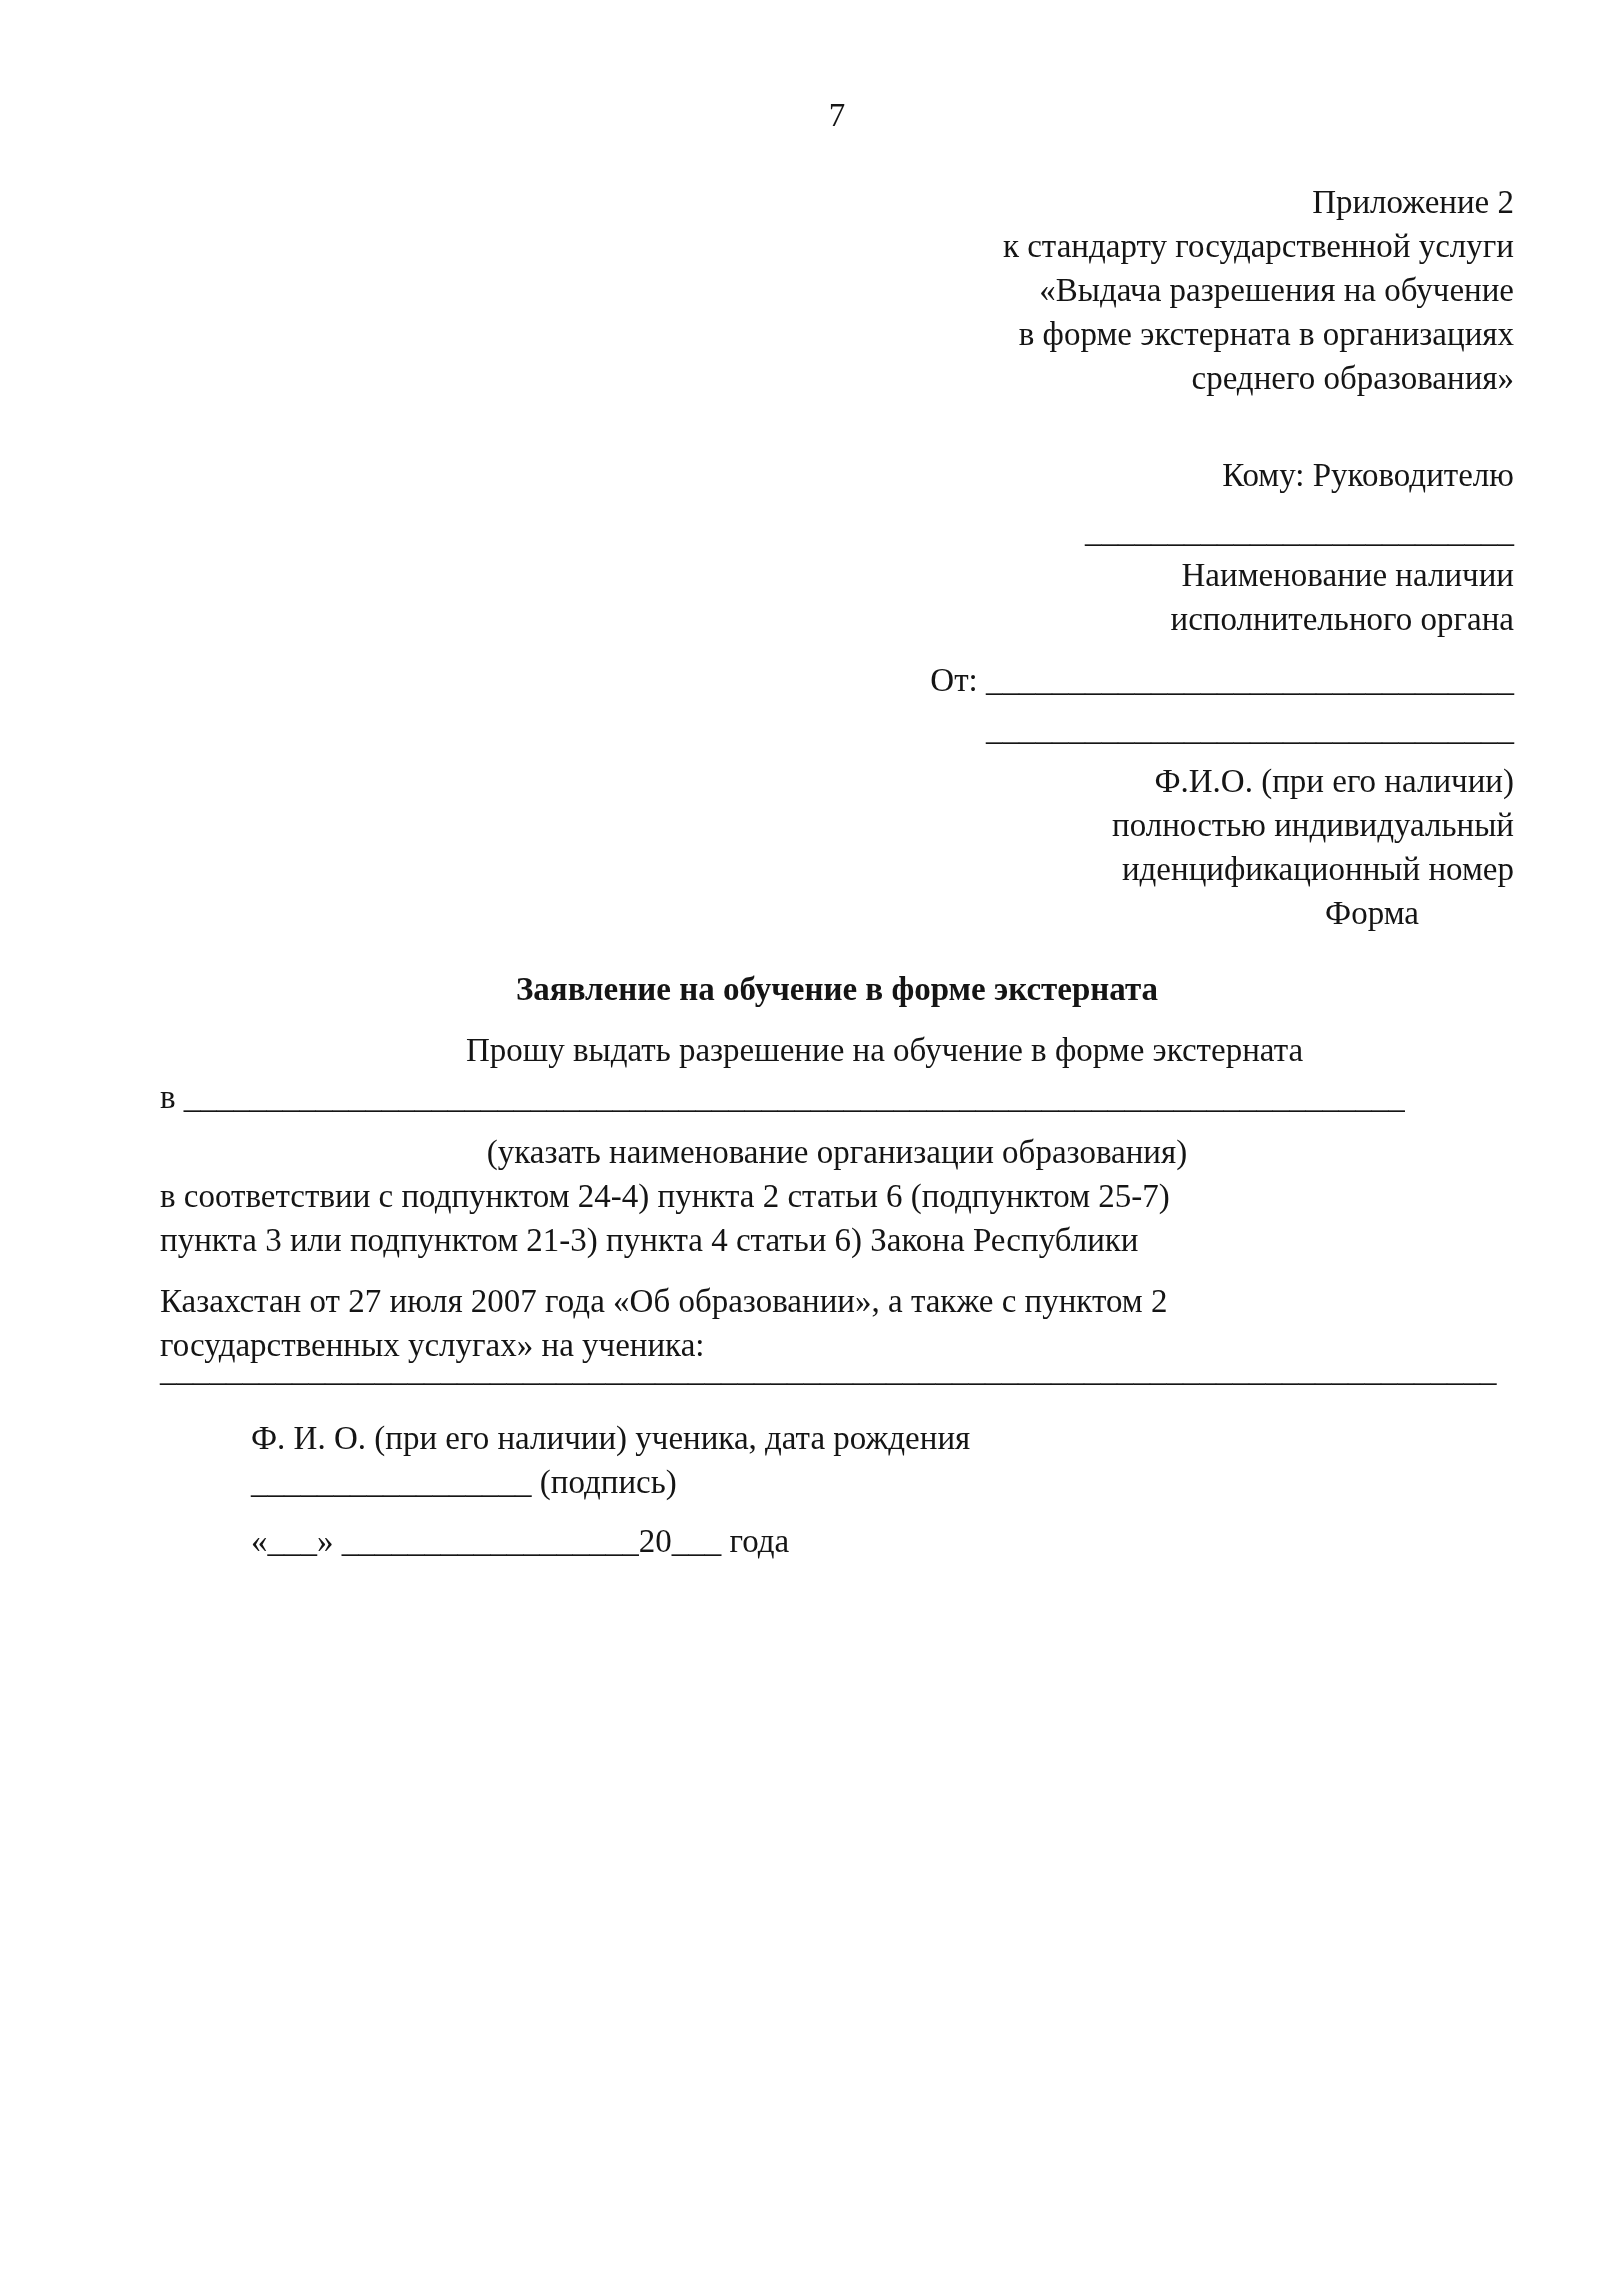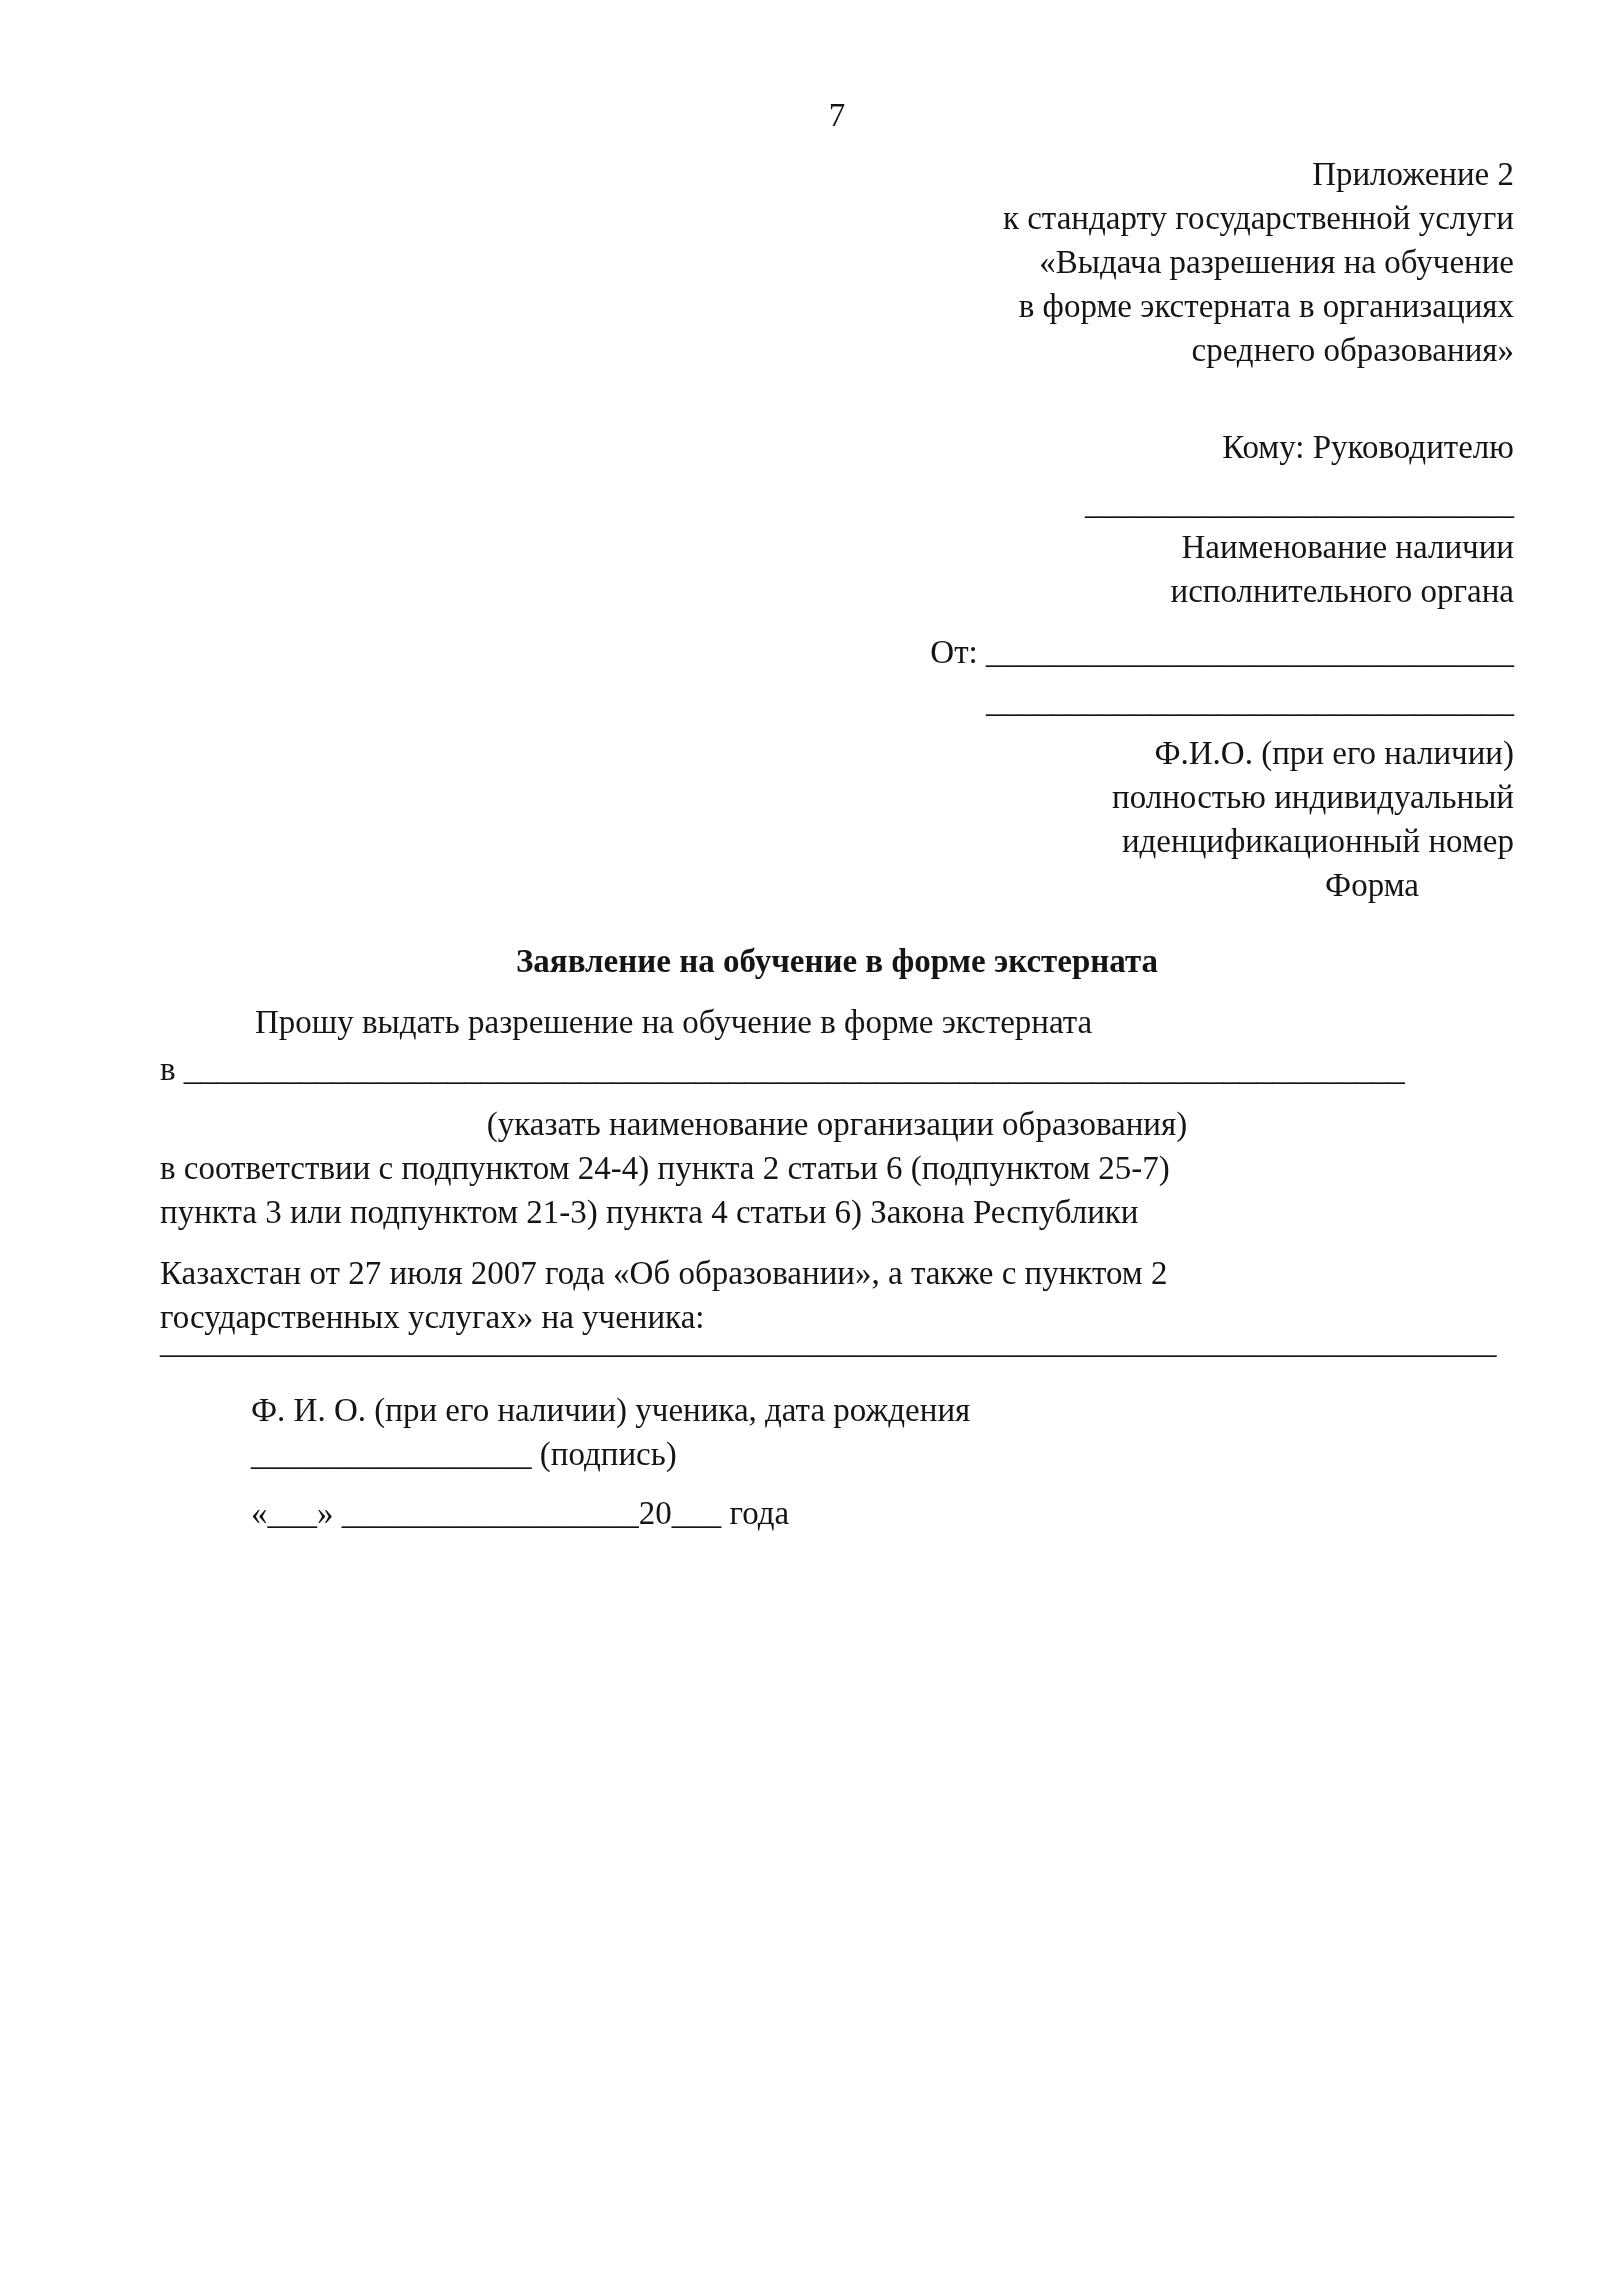--- a/index.html
+++ b/index.html
@@ -15,29 +15,29 @@
   }
   .content {
     box-sizing: border-box;
     width: 1621px;
     height: 2293px;
     padding: 93px 107px 0 160px;
     overflow: hidden;
   }
   .right  { text-align: right; }
   .page-number { text-align: center; }
-  .appendix { margin-top: 15px; }
+  .appendix { margin-top: 43px; }
   .to-line { margin-top: 53px; }
   .org-blank { margin-top: 11.8px; }
   .from-line { margin-top: 17.6px; }
   .fio-blank { margin-top: 4.9px; }
   .fio-caption { margin-top: 7.8px; }
   .form-label { padding-right: 95px; }
   .app-title { margin-top: 32px; font-weight: 700; text-align: center; }
-  .request-line { margin-top: 16.7px; text-indent: 95px; }
+  .request-line { margin-top: 16.7px; text-indent: 95px; text-align: center; }
   .in-line { margin-top: 2.9px; white-space: nowrap; }
   .org-hint { margin-top: 11.8px; text-align: center; }
   .legal-p2 { margin-top: 16.7px; }
   .full-rule { margin-top: -19.6px; white-space: nowrap; }
   .student-caption { margin-top: 24.5px; padding-left: 91px; }
   .signature-line { padding-left: 91px; }
   .date-line { margin-top: 14.7px; padding-left: 91px; font-family: Liberation Serif, serif; }
   .blank { letter-spacing: 0; text-align: right; }
 </style>
 </head>

